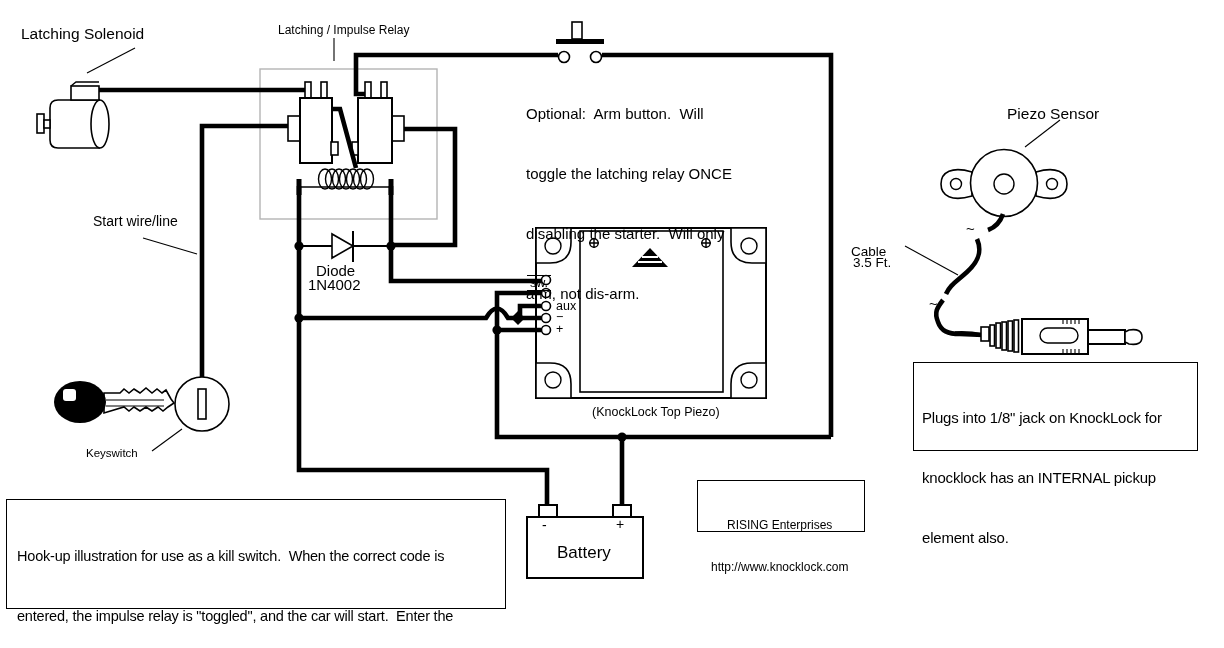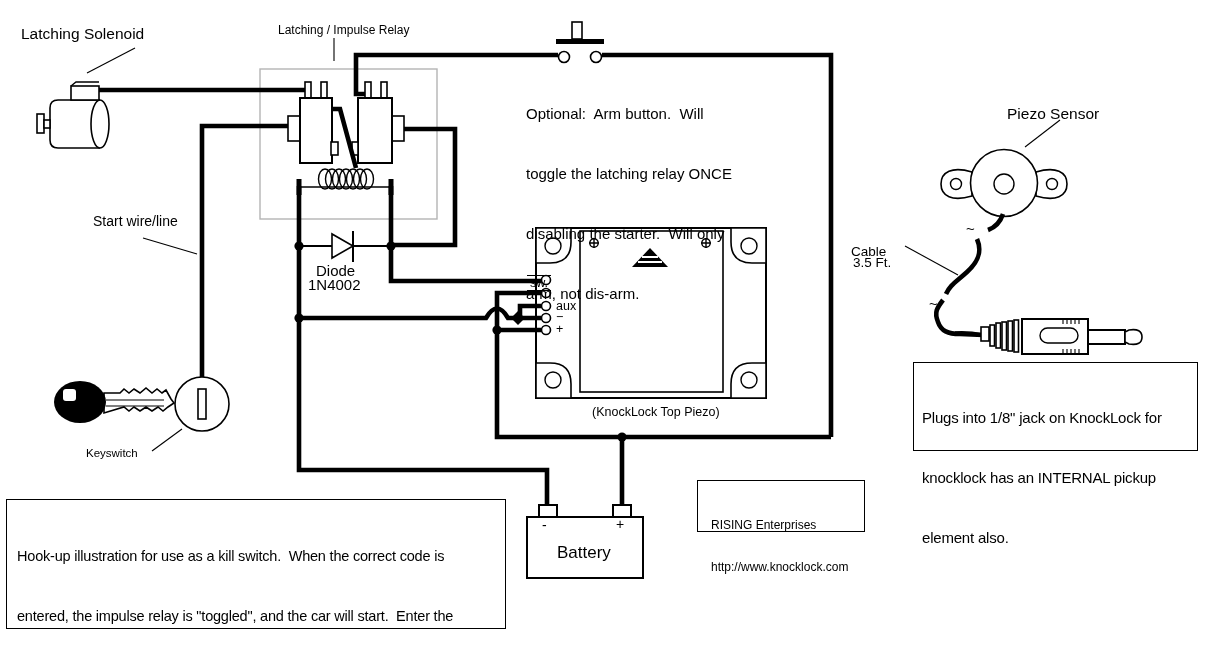--- a/index.html
+++ b/index.html
@@ -226,28 +226,28 @@
 <div class="lbl" style="left:929px;top:296px;font-size:15px;">~</div>
 
 <div class="notebox" style="left:913px;top:362px;width:285px;height:89px;">
   <div class="lbl" style="left:8px;top:5px;font-size:15px;line-height:20px;letter-spacing:-0.2px;">
     <div class="line">Plugs into 1/8" jack on KnockLock for</div>
     <div class="line">knocklock has an INTERNAL pickup</div>
     <div class="line">element also.</div>
   </div>
 </div>
 
-<div class="notebox" style="left:697px;top:480px;width:168px;height:52px;">
+<div class="notebox" style="left:697px;top:480px;width:168px;height:52px;text-align:center;">
   <div class="lbl" style="left:13px;top:9px;font-size:12px;line-height:14px;">
     <div class="line">RISING Enterprises</div>
     <div class="line">http://www.knocklock.com</div>
   </div>
 </div>
 
-<div class="notebox" style="left:6px;top:499px;width:500px;height:130px;">
+<div class="notebox" style="left:6px;top:499px;width:500px;height:110px;">
   <div class="lbl" style="left:10px;top:6px;font-size:14.5px;line-height:20px;letter-spacing:-0.2px;">
     <div class="line">Hook-up illustration for use as a kill switch.  When the correct code is</div>
     <div class="line">entered, the impulse relay is "toggled", and the car will start.  Enter the</div>
     
     
     
   </div>
 </div>
 
 </div>

